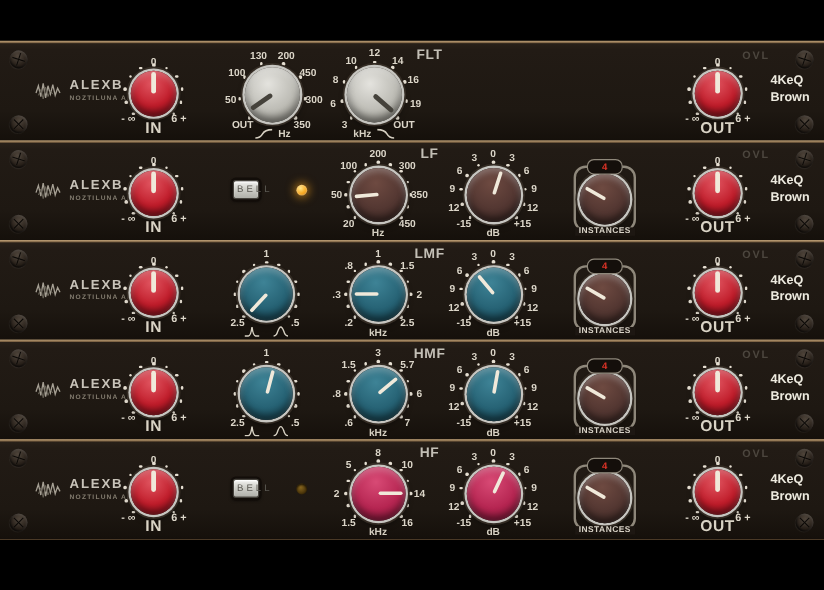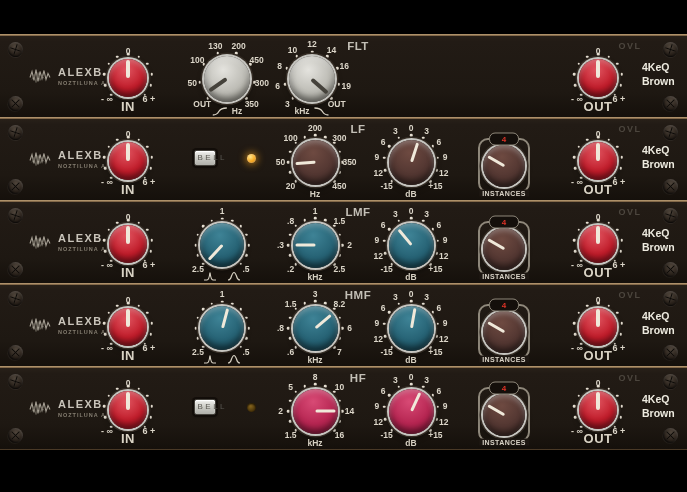--- a/index.html
+++ b/index.html
@@ -537,21 +537,21 @@
         <div class="dot ctr" style="left: 325.332px; top: 20.0553px;"></div>
         <div class="dot ctr" style="left: 334.092px; top: 25.9081px;"></div>
         <div class="dot ctr" style="left: 339.945px; top: 34.6675px;"></div>
         <div class="dot ctr" style="left: 342px; top: 45px;"></div>
         <div class="dot ctr" style="left: 339.945px; top: 55.3325px;"></div>
         <div class="dot ctr" style="left: 334.092px; top: 64.0919px;"></div>
         <div class="klabel ctr" style="left: 290.605px; top: 69.3952px;">.6</div>
         <div class="klabel ctr" style="left: 280.5px; top: 45px;">.8</div>
         <div class="klabel ctr" style="left: 290.605px; top: 20.6048px;">1.5</div>
         <div class="klabel ctr" style="left: 315px; top: 10.5px;">3</div>
-        <div class="klabel ctr" style="left: 339.395px; top: 20.6048px;">8.2</div>
+        <div class="klabel ctr" style="left: 339.395px; top: 20.6048px;">5.7</div>
         <div class="klabel ctr" style="left: 349.5px; top: 45px;">6</div>
         <div class="klabel ctr" style="left: 339.395px; top: 69.3952px;">7</div>
         <div class="knob teal" style="height: 45px; width: 45px; left: 292.5px; top: 22.5px;">
           <div class="pointer" style="height: 20px; transform: rotate(50deg);"></div>
         </div>
         <div class="unit ctr" style="left: 315px; top: 76.5px;">
           <div class="utext inline">kHz</div>
         </div>
         <div class="dot ctr" style="left: 391.908px; top: 64.0919px;"></div>
         <div class="dot ctr" style="left: 385.321px; top: 53.3435px;"></div>

